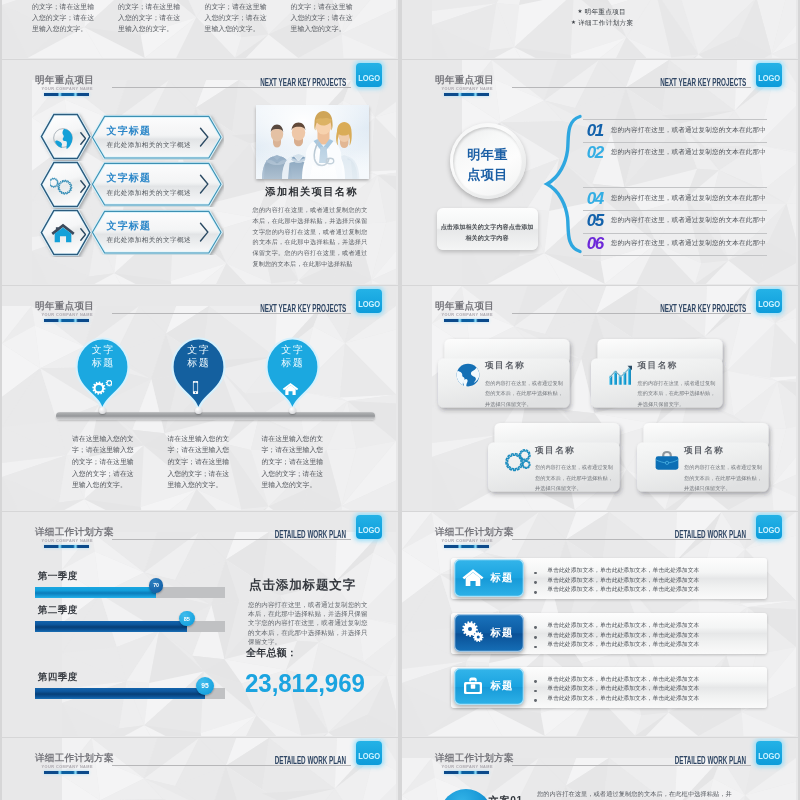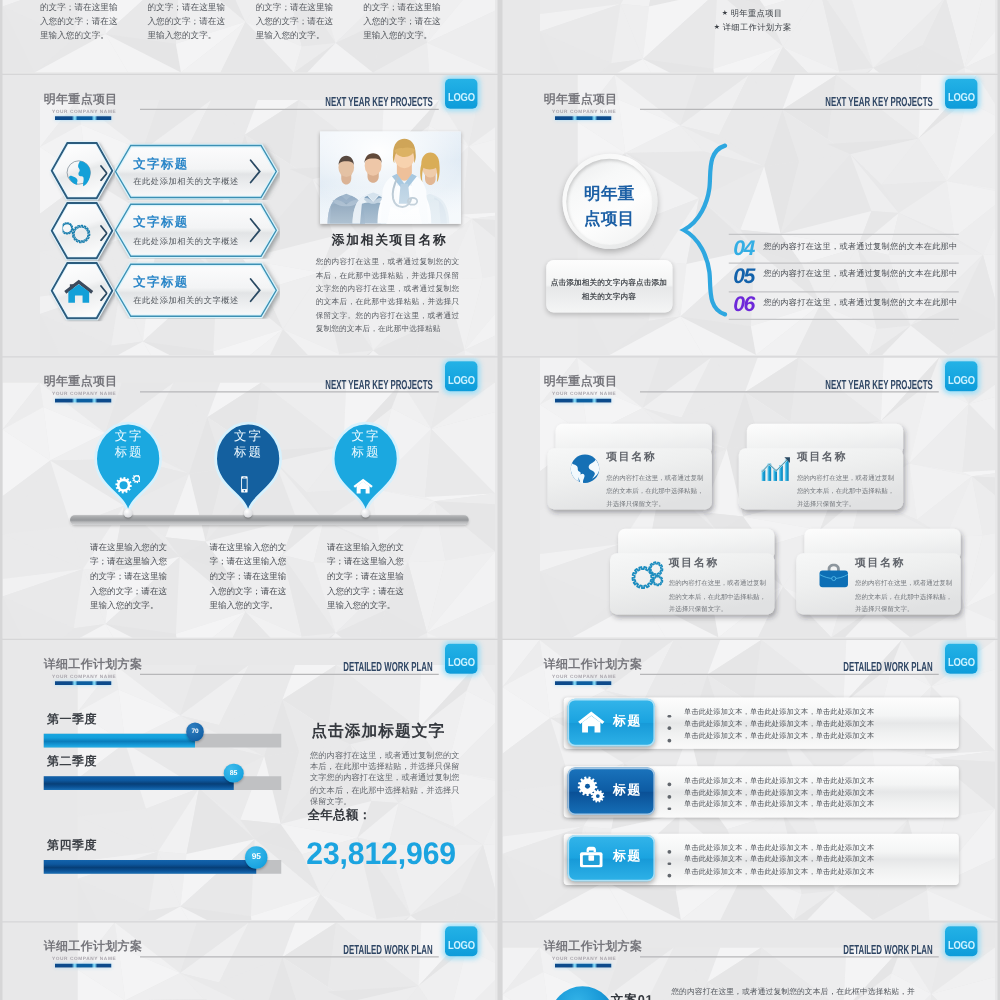--- a/index.html
+++ b/index.html
@@ -466,20 +466,30 @@
     <div class="s2circle" style="left:47.5px;top:63.4px"></div>
     <div class="s2clbl" style="left:47.5px;top:88px;width:76px">明年重</div>
     <div class="s2clbl" style="left:47.5px;top:107.5px;width:76px">点项目</div>
     <div class="s2note" style="left:34.6px;top:147.5px;width:101px;height:42px">
       <div>点击添加相关的文字内容点击添加相关的文字内容</div>
     </div>
     <svg class="ab" style="left:140px;top:54px" width="42" height="140" viewBox="0 0 42 140">
       <path d="M38 2.5C23.5 7 27 25 25.5 36.5 24 48 18 63 5 70c13 7 19 22 20.5 33.5C27 115 23.5 133 38 137.5" fill="none" stroke="#2ea7e0" stroke-width="3.4" stroke-linecap="round"></path>
     </svg>
 
+      <div class="ab" style="left:181.4px;top:59.20px;width:184px;height:22px">
+        <div class="s2line" style="left:0;top:0;width:184px"></div>
+        <div class="s2num" style="left:3.3px;top:2.6px;color:#1362ab">01</div>
+        <div class="s2txt" style="left:27.4px;top:7.6px">您的内容打在这里，或者通过复制您的文本在此那中</div>
+      </div>
+      <div class="ab" style="left:181.4px;top:81.86px;width:184px;height:22px">
+        <div class="s2line" style="left:0;top:0;width:184px"></div>
+        <div class="s2num" style="left:3.3px;top:2.6px;color:#34aee4">02</div>
+        <div class="s2txt" style="left:27.4px;top:7.6px">您的内容打在这里，或者通过复制您的文本在此那中</div>
+      </div>
       <div class="ab" style="left:181.4px;top:127.18px;width:184px;height:22px">
         <div class="s2line" style="left:0;top:0;width:184px"></div>
         <div class="s2num" style="left:3.3px;top:2.6px;color:#34aee4">04</div>
         <div class="s2txt" style="left:27.4px;top:7.6px">您的内容打在这里，或者通过复制您的文本在此那中</div>
       </div>
       <div class="ab" style="left:181.4px;top:149.84px;width:184px;height:22px">
         <div class="s2line" style="left:0;top:0;width:184px"></div>
         <div class="s2num" style="left:3.3px;top:2.6px;color:#1362ab">05</div>
         <div class="s2txt" style="left:27.4px;top:7.6px">您的内容打在这里，或者通过复制您的文本在此那中</div>
       </div>

